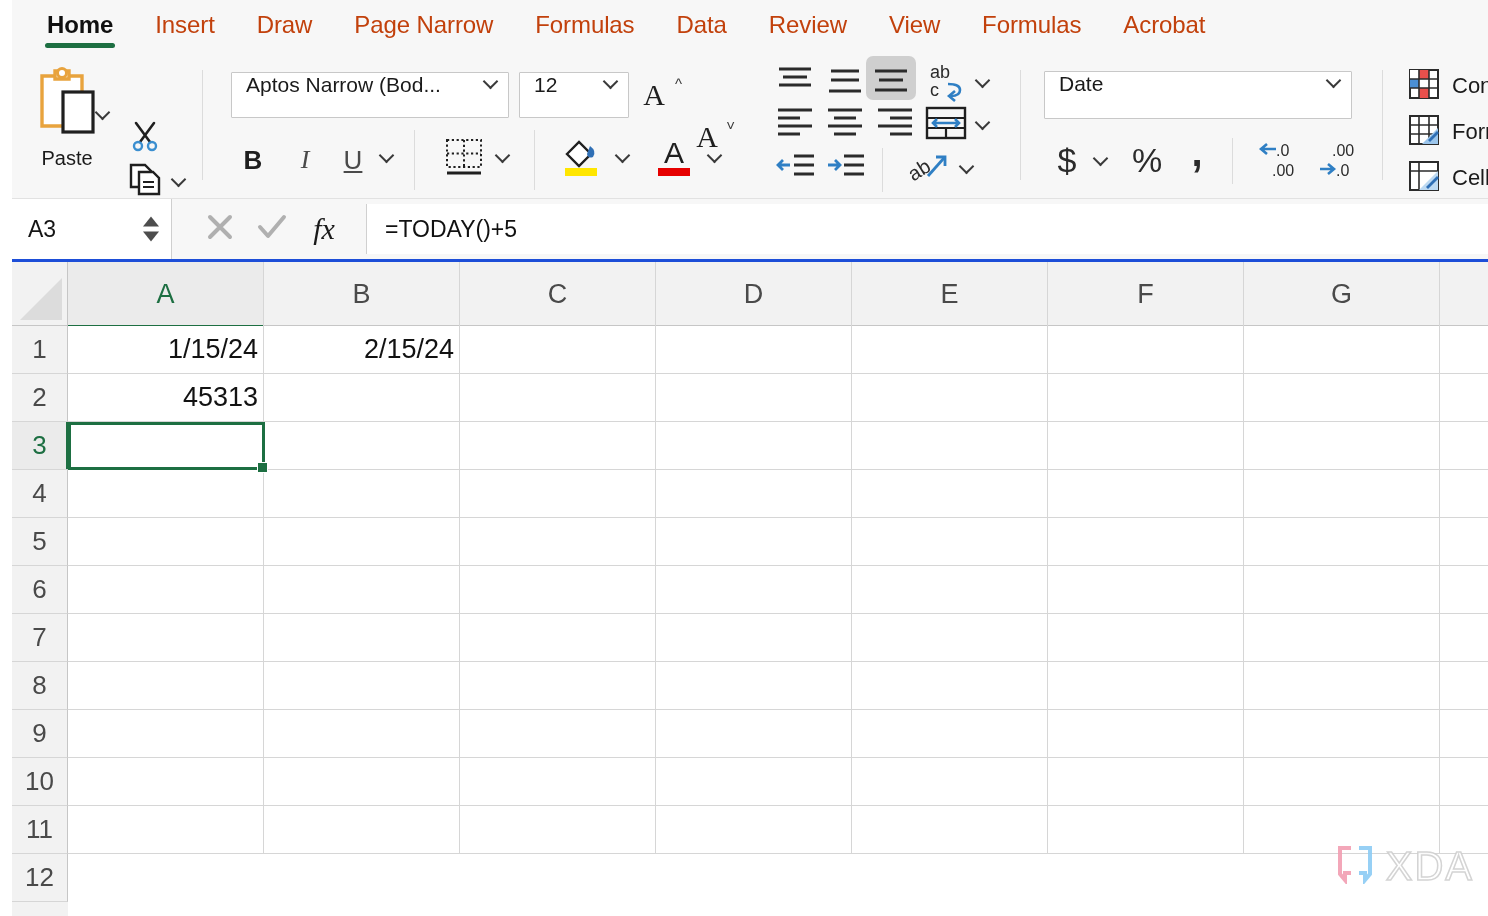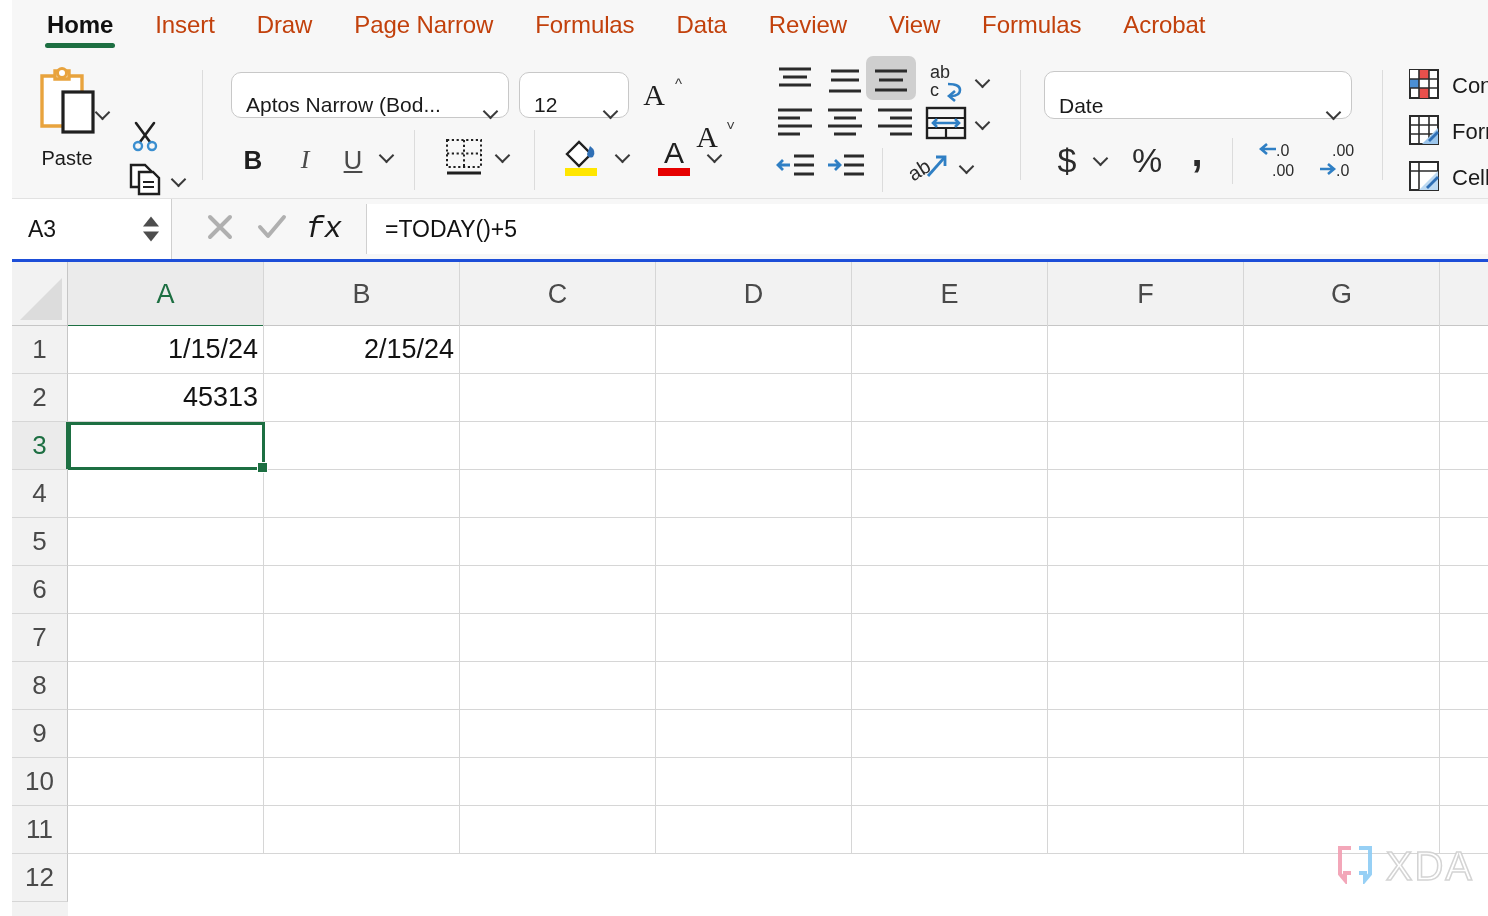--- a/index.html
+++ b/index.html
@@ -59,22 +59,22 @@
     content: ""; position: absolute; left: 1px; top: 3px;
     width: 9px; height: 9px;
     border-right: 2.2px solid #3a3a3a; border-bottom: 2.2px solid #3a3a3a;
     transform: rotate(45deg);
   }
 
   
   .g-font { left: 192px; width: 528px; }
   .combo {
     position: absolute;
-    background: #ffffff; border: 1px solid #c8c8c8; border-radius: 10px;
-    display: flex; align-items: flex-end; padding: 0 10px 0 14px;
+    background: #ffffff; border: 1px solid #c8c8c8; border-radius: 1px;
+    display: flex; align-items: flex-start; padding: 0 10px 0 14px;
     font-size: 21px; color: #1a1a1a;
   }
   .combo .val { flex: 1; white-space: nowrap; overflow: hidden; }
   .combo .cv { margin-left: 6px; }
 
   .fbtn {
     position: absolute; display: flex; align-items: center; justify-content: center;
     cursor: default; color: #1f1f1f;
   }
 
@@ -111,21 +111,21 @@
     display: flex; align-items: center; padding-left: 16px;
     font-size: 23px; color: #151515; position: relative;
   }
   .spin { position: absolute; right: 12px; top: 50%; transform: translateY(-50%); }
   .spin i { display: block; width: 0; height: 0; border-left: 8px solid transparent; border-right: 8px solid transparent; }
   .spin .up { border-bottom: 10px solid #4d4d4d; margin-bottom: 5px; }
   .spin .dn { border-top: 10px solid #4d4d4d; }
 
   .fb-actions { display: flex; align-items: center; gap: 0; padding: 0 6px 0 22px; }
   .fb-btn { width: 52px; display: flex; align-items: center; justify-content: center; cursor: default; }
-  .fx { font-family: Liberation Mono, monospace; font-style: italic; font-size: 30px; color: #1a1a1a; }
+  .fx { font-family: Liberation Serif, serif; font-style: italic; font-size: 30px; color: #1a1a1a; }
   .fb-input {
     flex: 1; background: #ffffff; border-left: 1px solid #d0d0d0;
     display: flex; align-items: center; padding-left: 18px;
     font-size: 23px; color: #111; margin: 5px 0 5px 10px;
   }
 
   
   .sheet { position: absolute; top: 262px; left: 0; width: 1488px; height: 654px; background: #ffffff; overflow: hidden; }
 
   .corner {

